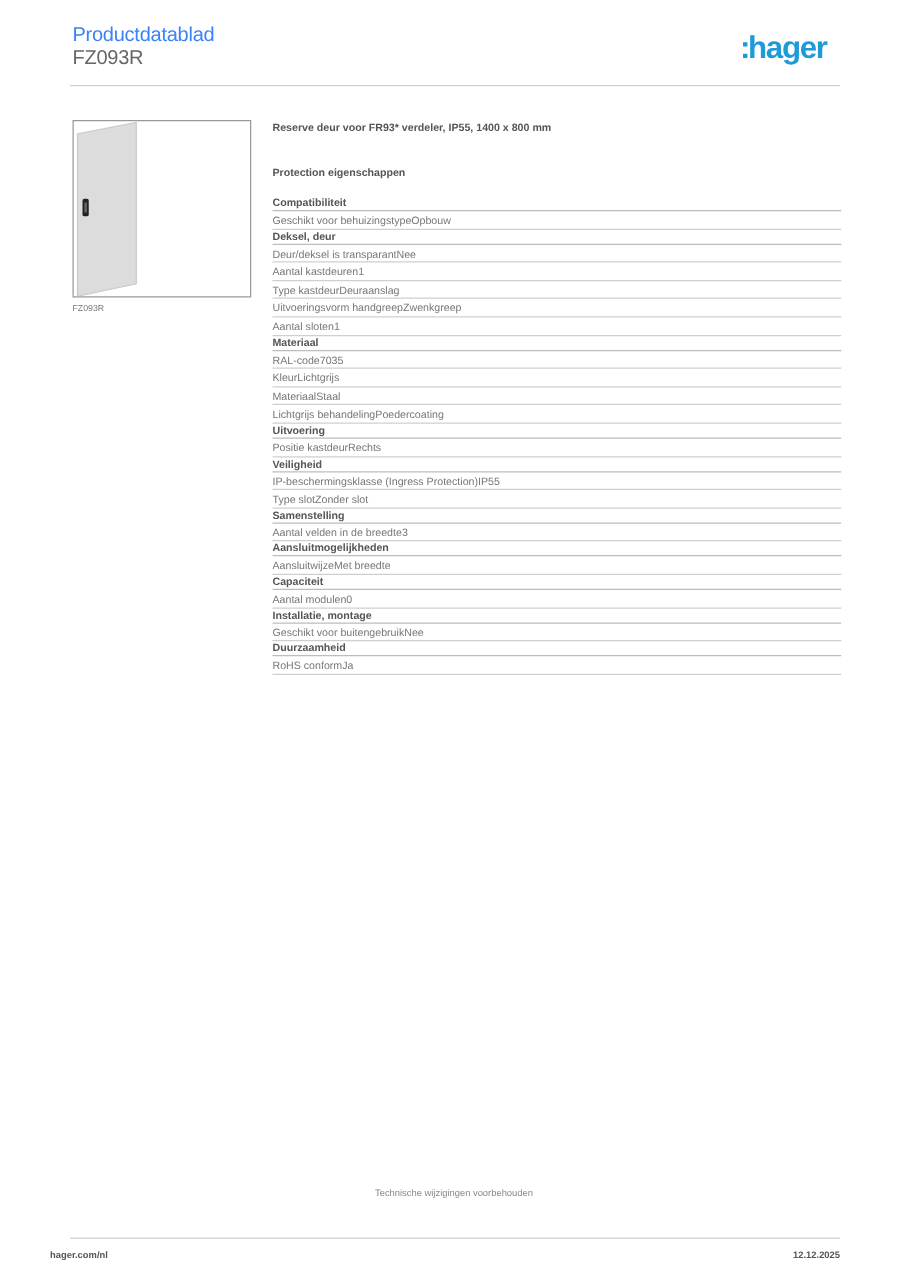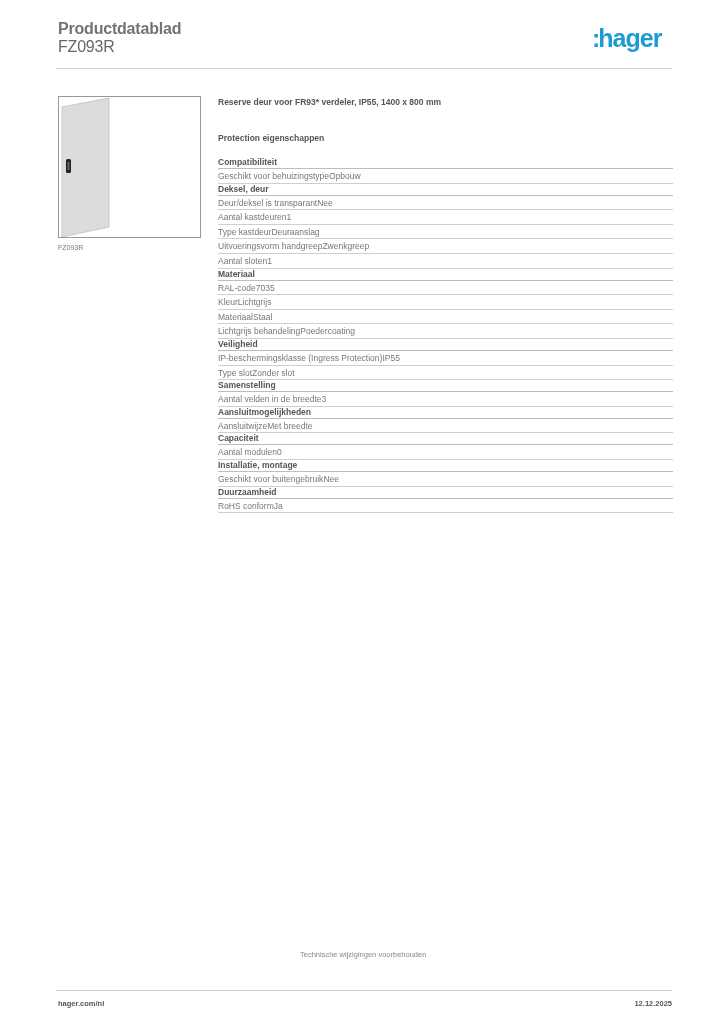--- a/index.html
+++ b/index.html
@@ -1,37 +1,37 @@
 <!DOCTYPE html>
 <html><head>
 <meta charset="utf-8">
 <style>
   * { box-sizing: border-box; margin: 0; padding: 0; }
   html, body { width: 724px; height: 1024px; background: #ffffff; overflow: hidden; }
   body { position: relative; font-family: "Liberation Sans", sans-serif; color: #555; }
 
-  .header-title { position: absolute; left: 58px; top: 20px; font-size: 16px; font-weight: bold; color: #737373; letter-spacing: -0.2px; }
+  .header-title { position: absolute; left: 58px; top: 20px; font-size: 16px; font-weight: normal; color: #3b82f6; letter-spacing: -0.2px; }
   .header-code { position: absolute; left: 58px; top: 38px; font-size: 16px; color: #666; letter-spacing: -0.2px; }
   .logo { position: absolute; left: 592px; top: 26px; font-size: 25px; font-weight: bold; color: #1e9ad6; letter-spacing: -1px; line-height: 1; }
   .logo .colon { letter-spacing: -2px; }
   .header-rule { position: absolute; left: 56px; top: 68px; width: 616px; height: 1px; background: #cfcfcf; }
 
   .image-frame { position: absolute; left: 58px; top: 96px; width: 143px; height: 142px; border: 1px solid #999; background: #fff; overflow: hidden; }
   .image-caption { position: absolute; left: 58px; top: 244px; font-size: 7px; color: #777; }
 
   .content { position: absolute; left: 218px; top: 97px; width: 455px; }
   .product-desc { font-size: 8.5px; font-weight: bold; color: #555; height: 36px; }
   .tech-title { font-size: 8.5px; font-weight: bold; color: #555; height: 24px; }
   .section { margin-bottom: 0; }
   .section-title { font-size: 8.5px; font-weight: bold; color: #555; height: 12px; border-bottom: 1px solid #bdbdbd; line-height: 11px; }
   .row { display: flex; font-size: 8.5px; color: #777; height: 14.6px; line-height: 14px; border-bottom: 1px solid #cfcfcf; }
   .row .val { text-align: right; }
 
   .footer-rule { position: absolute; left: 56px; top: 990px; width: 616px; height: 1px; background: #cfcfcf; }
-  .footer-left { position: absolute; left: 58px; top: 999px; font-size: 7.5px; font-weight: bold; color: #555; }
+  .footer-left { position: absolute; left: 40px; top: 999px; font-size: 7.5px; font-weight: bold; color: #555; }
   .footer-center { position: absolute; left: 300px; top: 950px; font-size: 7.5px; color: #888; }
   .footer-right { position: absolute; right: 52px; top: 999px; font-size: 7.5px; font-weight: bold; color: #555; }
 </style>
 </head>
 <body>
 
 <div>
   <div class="header-title">Productdatablad</div>
   <div class="header-code">FZ093R</div>
   <div class="logo"><span class="colon">:</span><span>hager</span></div>
@@ -94,20 +94,27 @@
         <div class="row">
           <span>Materiaal</span>
           <span class="val">Staal</span>
         </div>
         <div class="row">
           <span>Lichtgrijs behandeling</span>
           <span class="val">Poedercoating</span>
         </div>
       </div>
       <div class="section">
+        <div class="section-title">Uitvoering</div>
+        <div class="row">
+          <span>Positie kastdeur</span>
+          <span class="val">Rechts</span>
+        </div>
+      </div>
+      <div class="section">
         <div class="section-title">Veiligheid</div>
         <div class="row">
           <span>IP-beschermingsklasse (Ingress Protection)</span>
           <span class="val">IP55</span>
         </div>
         <div class="row">
           <span>Type slot</span>
           <span class="val">Zonder slot</span>
         </div>
       </div>

